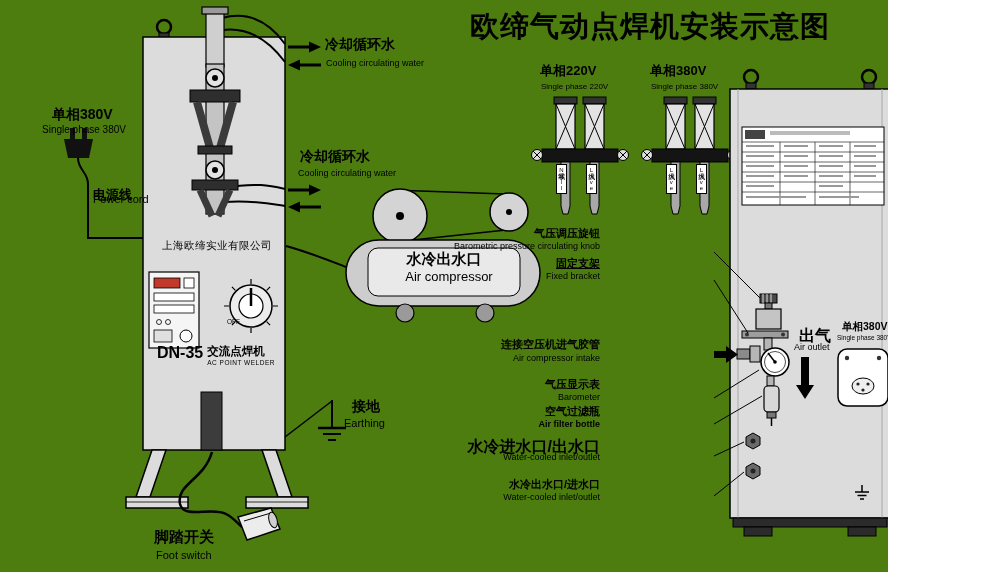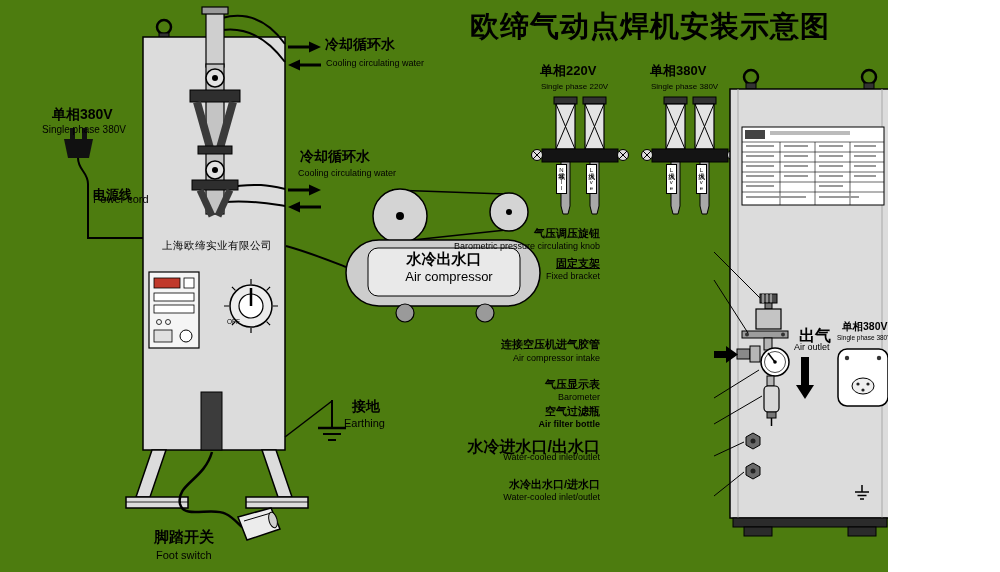--- a/index.html
+++ b/index.html
@@ -285,20 +285,27 @@
   <div class="lbl en" style="left:93px;top:193px;font-size:11px;">Power cord</div>
 
   <div class="lbl zh" style="left:325px;top:36px;font-size:14px;">冷却循环水</div>
   <div class="lbl en" style="left:326px;top:58px;font-size:9px;">Cooling circulating water</div>
 
   <div class="lbl zh" style="left:300px;top:148px;font-size:14px;">冷却循环水</div>
   <div class="lbl en" style="left:298px;top:168px;font-size:9px;">Cooling circulating water</div>
 
   <div class="lbl" style="left:162px;top:239px;font-size:10.5px;letter-spacing:0.5px;">上海欧缔实业有限公司</div>
 
+  <div class="model-row">
+    <span class="zh" style="font-size:16px;">DN-35</span>
+    <span style="display:inline-flex;flex-direction:column;">
+      <span class="zh" style="font-size:11.5px;">交流点焊机</span>
+      <span style="font-size:6.5px;letter-spacing:0.5px;">AC POINT WELDER</span>
+    </span>
+  </div>
 
   <div class="lbl" style="left:227px;top:318px;font-size:6.5px;">OFF</div>
 
   <div class="lbl zh" style="left:352px;top:398px;font-size:14px;">接地</div>
   <div class="lbl en" style="left:344px;top:417px;font-size:11px;">Earthing</div>
 
   <div class="lbl zh" style="left:154px;top:528px;font-size:15px;">脚踏开关</div>
   <div class="lbl en" style="left:156px;top:549px;font-size:11px;">Foot switch</div>
 
   <div class="lbl zh center" style="left:368px;top:250px;width:152px;font-size:15px;">水冷出水口</div>

